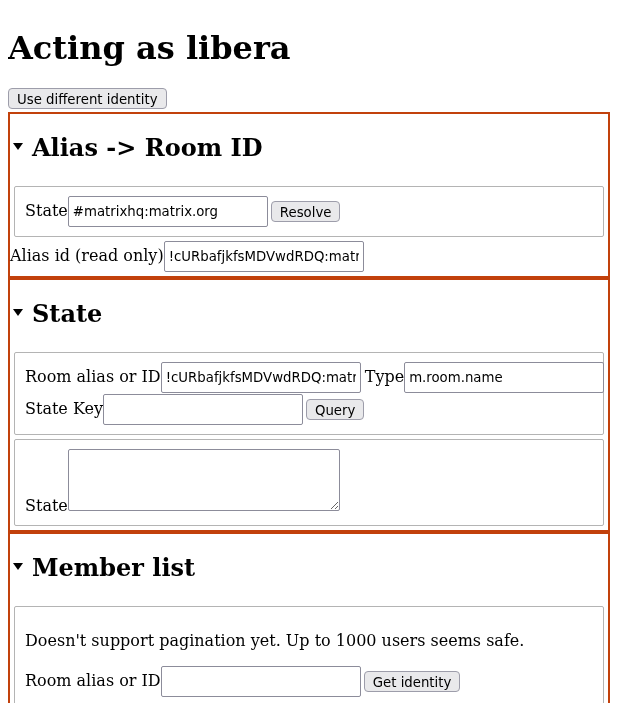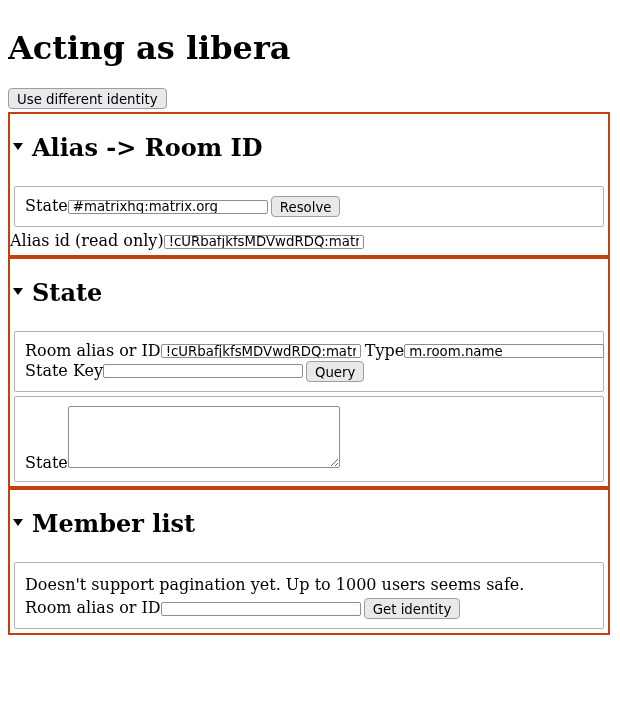--- a/index.html
+++ b/index.html
@@ -34,21 +34,21 @@
   .inline-btn { margin-left: 3px; text-align: right; }
 
   input[type="text"] {
     font-family: "DejaVu Sans", "Liberation Sans", sans-serif;
     font-size: 13.3px;
     color: #000;
     background: #fff;
     border: 1px solid #8c8c9a;
     border-radius: 2px;
     padding: 2px 4px;
-    height: 14px;
+    height: 31px;
     width: 200px;
     box-sizing: border-box;
     vertical-align: middle;
   }
 
   textarea {
     font-family: "DejaVu Sans", "Liberation Sans", sans-serif;
     font-size: 13.3px;
     border: 1px solid #8c8c9a;
     border-radius: 2px;
@@ -97,21 +97,21 @@
     margin: 4px;
     padding: 8px 10px;
     min-width: 0;
   }
 
   .row { margin: 1px 0; white-space: nowrap; }
   .roomid-row { margin: 4px 0; }
   .gap-left { margin-left: 4px; }
   .btn-row { margin-top: 3px; }
 
-  .note { margin: 4px 0; }
+  .note { margin: 16px 0; }
 
   .w197 { width: 197px; }
   .w203 { width: 203px; }
 </style>
 </head>
 <body>
 
 
 
 <h1 class="page-title">Acting as libera</h1>

